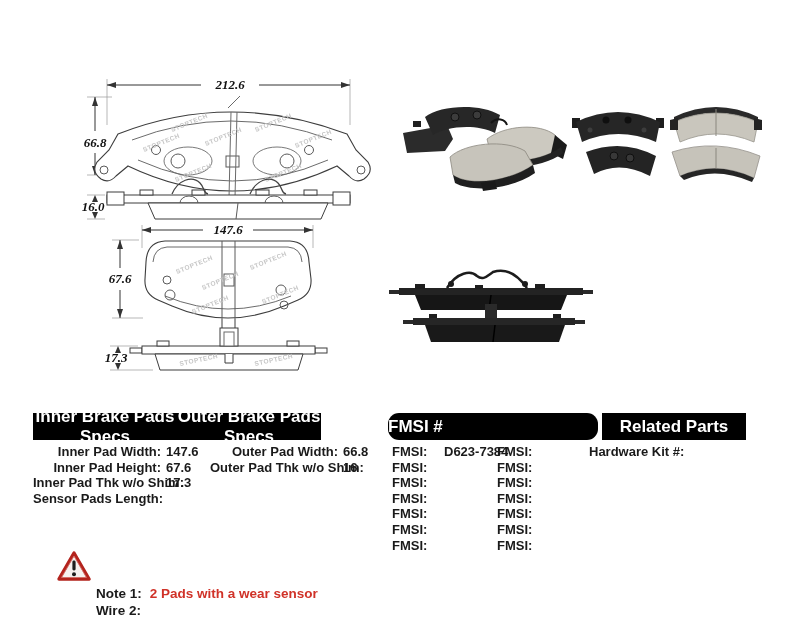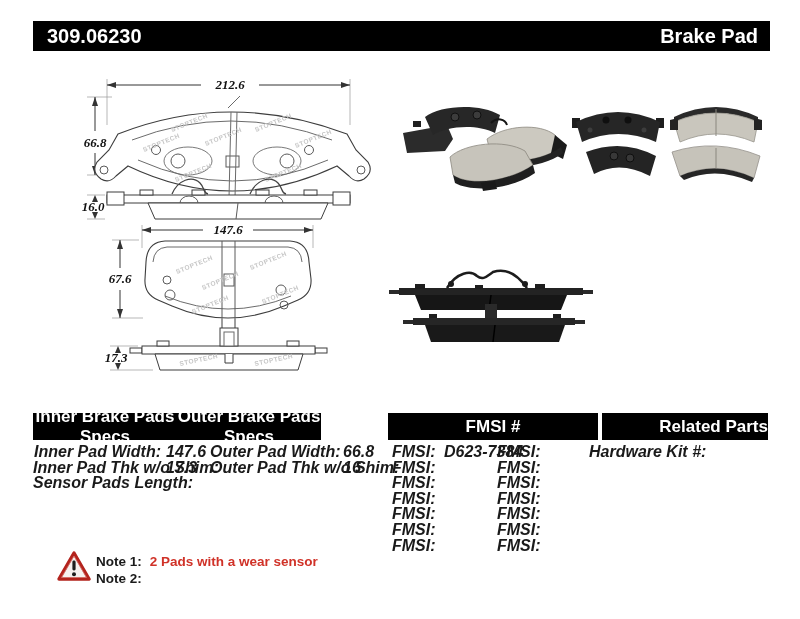--- a/index.html
+++ b/index.html
@@ -12,49 +12,45 @@
              display:flex;align-items:center;justify-content:space-between;
              font-weight:bold;font-size:20px;}
   .title-bar .pn{padding-left:14px;}
   .title-bar .prod{padding-right:12px;}
 
   
   .spec-bar{top:413px;height:27px;background:#000;color:#fff;font-weight:bold;font-size:17px;
             display:flex;align-items:center;}
   .bar-pads{left:33px;width:288px;}
   .bar-pads span{flex:1;text-align:center;}
-  .bar-fmsi{left:388px;width:210px;justify-content:center;}
-  .bar-related{left:602px;width:166px;justify-content:flex-end;}
-
-  
-  .spec-col{font-size:16px;font-weight:bold;line-height:15.6px;white-space:nowrap;font-style:italic;}
+  .bar-fmsi{left:388px;width:210px;border-radius:11px;}
+  .bar-related{left:602px;width:144px;justify-content:center;}
+
+  
+  .spec-col{font-size:13px;font-weight:bold;line-height:15.6px;white-space:nowrap;}
   .spec-row .lab{display:inline-block;width:128px;text-align:right;}
   .spec-row .val{display:inline-block;margin-left:5px;}
   .fmsi-row .flab{display:inline-block;width:30px;text-align:center;}
   .fmsi-row .fval{display:inline-block;margin-left:22px;min-width:70px;}
   .rel-row .lab{display:inline-block;}
   .rel-row .val{display:inline-block;margin-left:5px;}
 
   
-  .note-line{font-size:13.5px;font-weight:bold;white-space:nowrap;}
+  .note-line{font-size:13.5px;font-weight:bold;white-space:nowrap;margin-top:32px;}
   .note-line .ntext{color:#d03228;margin-left:8px;}
 
   
   .dim{font:italic bold 13px "Liberation Serif",serif;fill:#111;}
   .wm{font:bold 6.5px "Liberation Sans",sans-serif;fill:#c6c6c6;letter-spacing:0.5px;}
 </style>
 </head>
 <body>
 
 <div class="page">
 
-  <div class="abs title-bar">
-    <span class="pn">309.06230</span>
-    <span class="prod">Brake Pad</span>
-  </div>
 
   <svg class="abs" style="left:60px;top:68px;" width="335" height="160" viewBox="0 0 335 160">
 
     <line x1="47" y1="11" x2="47" y2="57" stroke="#9a9a9a" stroke-width="0.7"></line>
     <line x1="290" y1="11" x2="290" y2="57" stroke="#9a9a9a" stroke-width="0.7"></line>
     <line x1="47" y1="17" x2="141" y2="17" stroke="#333" stroke-width="1"></line>
     <line x1="199" y1="17" x2="290" y2="17" stroke="#333" stroke-width="1"></line>
     <polygon points="47,17 56,14 56,20" fill="#333"></polygon>
     <polygon points="290,17 281,14 281,20" fill="#333"></polygon>
     <text class="dim" x="170" y="21" text-anchor="middle">212.6</text>
@@ -239,20 +235,23 @@
   </div>
   <div class="abs spec-bar bar-related">
     <span>Related Parts</span>
   </div>
 
   <div class="abs spec-col" style="left:33px;top:444px;">
     <div class="spec-row">
       <span class="lab">Inner Pad Width:</span><span class="val">147.6</span>
     </div>
     <div class="spec-row">
+      <span class="lab">Inner Pad Height:</span><span class="val">67.6</span>
+    </div>
+    <div class="spec-row">
       <span class="lab">Inner Pad Thk w/o Shim:</span><span class="val">17.3</span>
     </div>
     <div class="spec-row">
       <span class="lab">Sensor Pads Length:</span><span class="val"></span>
     </div>
   </div>
 
   <div class="abs spec-col" style="left:210px;top:444px;">
     <div class="spec-row">
       <span class="lab">Outer Pad Width:</span><span class="val">66.8</span>
@@ -290,16 +289,16 @@
   <svg class="abs" style="left:57px;top:550px;" width="34" height="32" viewBox="0 0 34 32">
     <polygon points="17,3 32,29 2,29" fill="#f6f1ef" stroke="#b3231d" stroke-width="3.4" stroke-linejoin="round"></polygon>
     <polygon points="17,6 29.5,27.5 4.5,27.5" fill="none" stroke="#d8766f" stroke-width="0.8"></polygon>
     <rect x="15.4" y="10.5" width="3.2" height="10" rx="1.4" fill="#1d1d1d"></rect>
     <circle cx="17" cy="24.3" r="2" fill="#1d1d1d"></circle>
   </svg>
   <div class="abs note-line" style="left:96px;top:554px;">
     <span>Note 1:</span><span class="ntext">2 Pads with a wear sensor</span>
   </div>
   <div class="abs note-line" style="left:96px;top:571px;">
-    <span>Note 2:</span><span class="ntext"></span>
+    <span>Wire 2:</span><span class="ntext"></span>
   </div>
 
 </div>
 
 </body></html>

